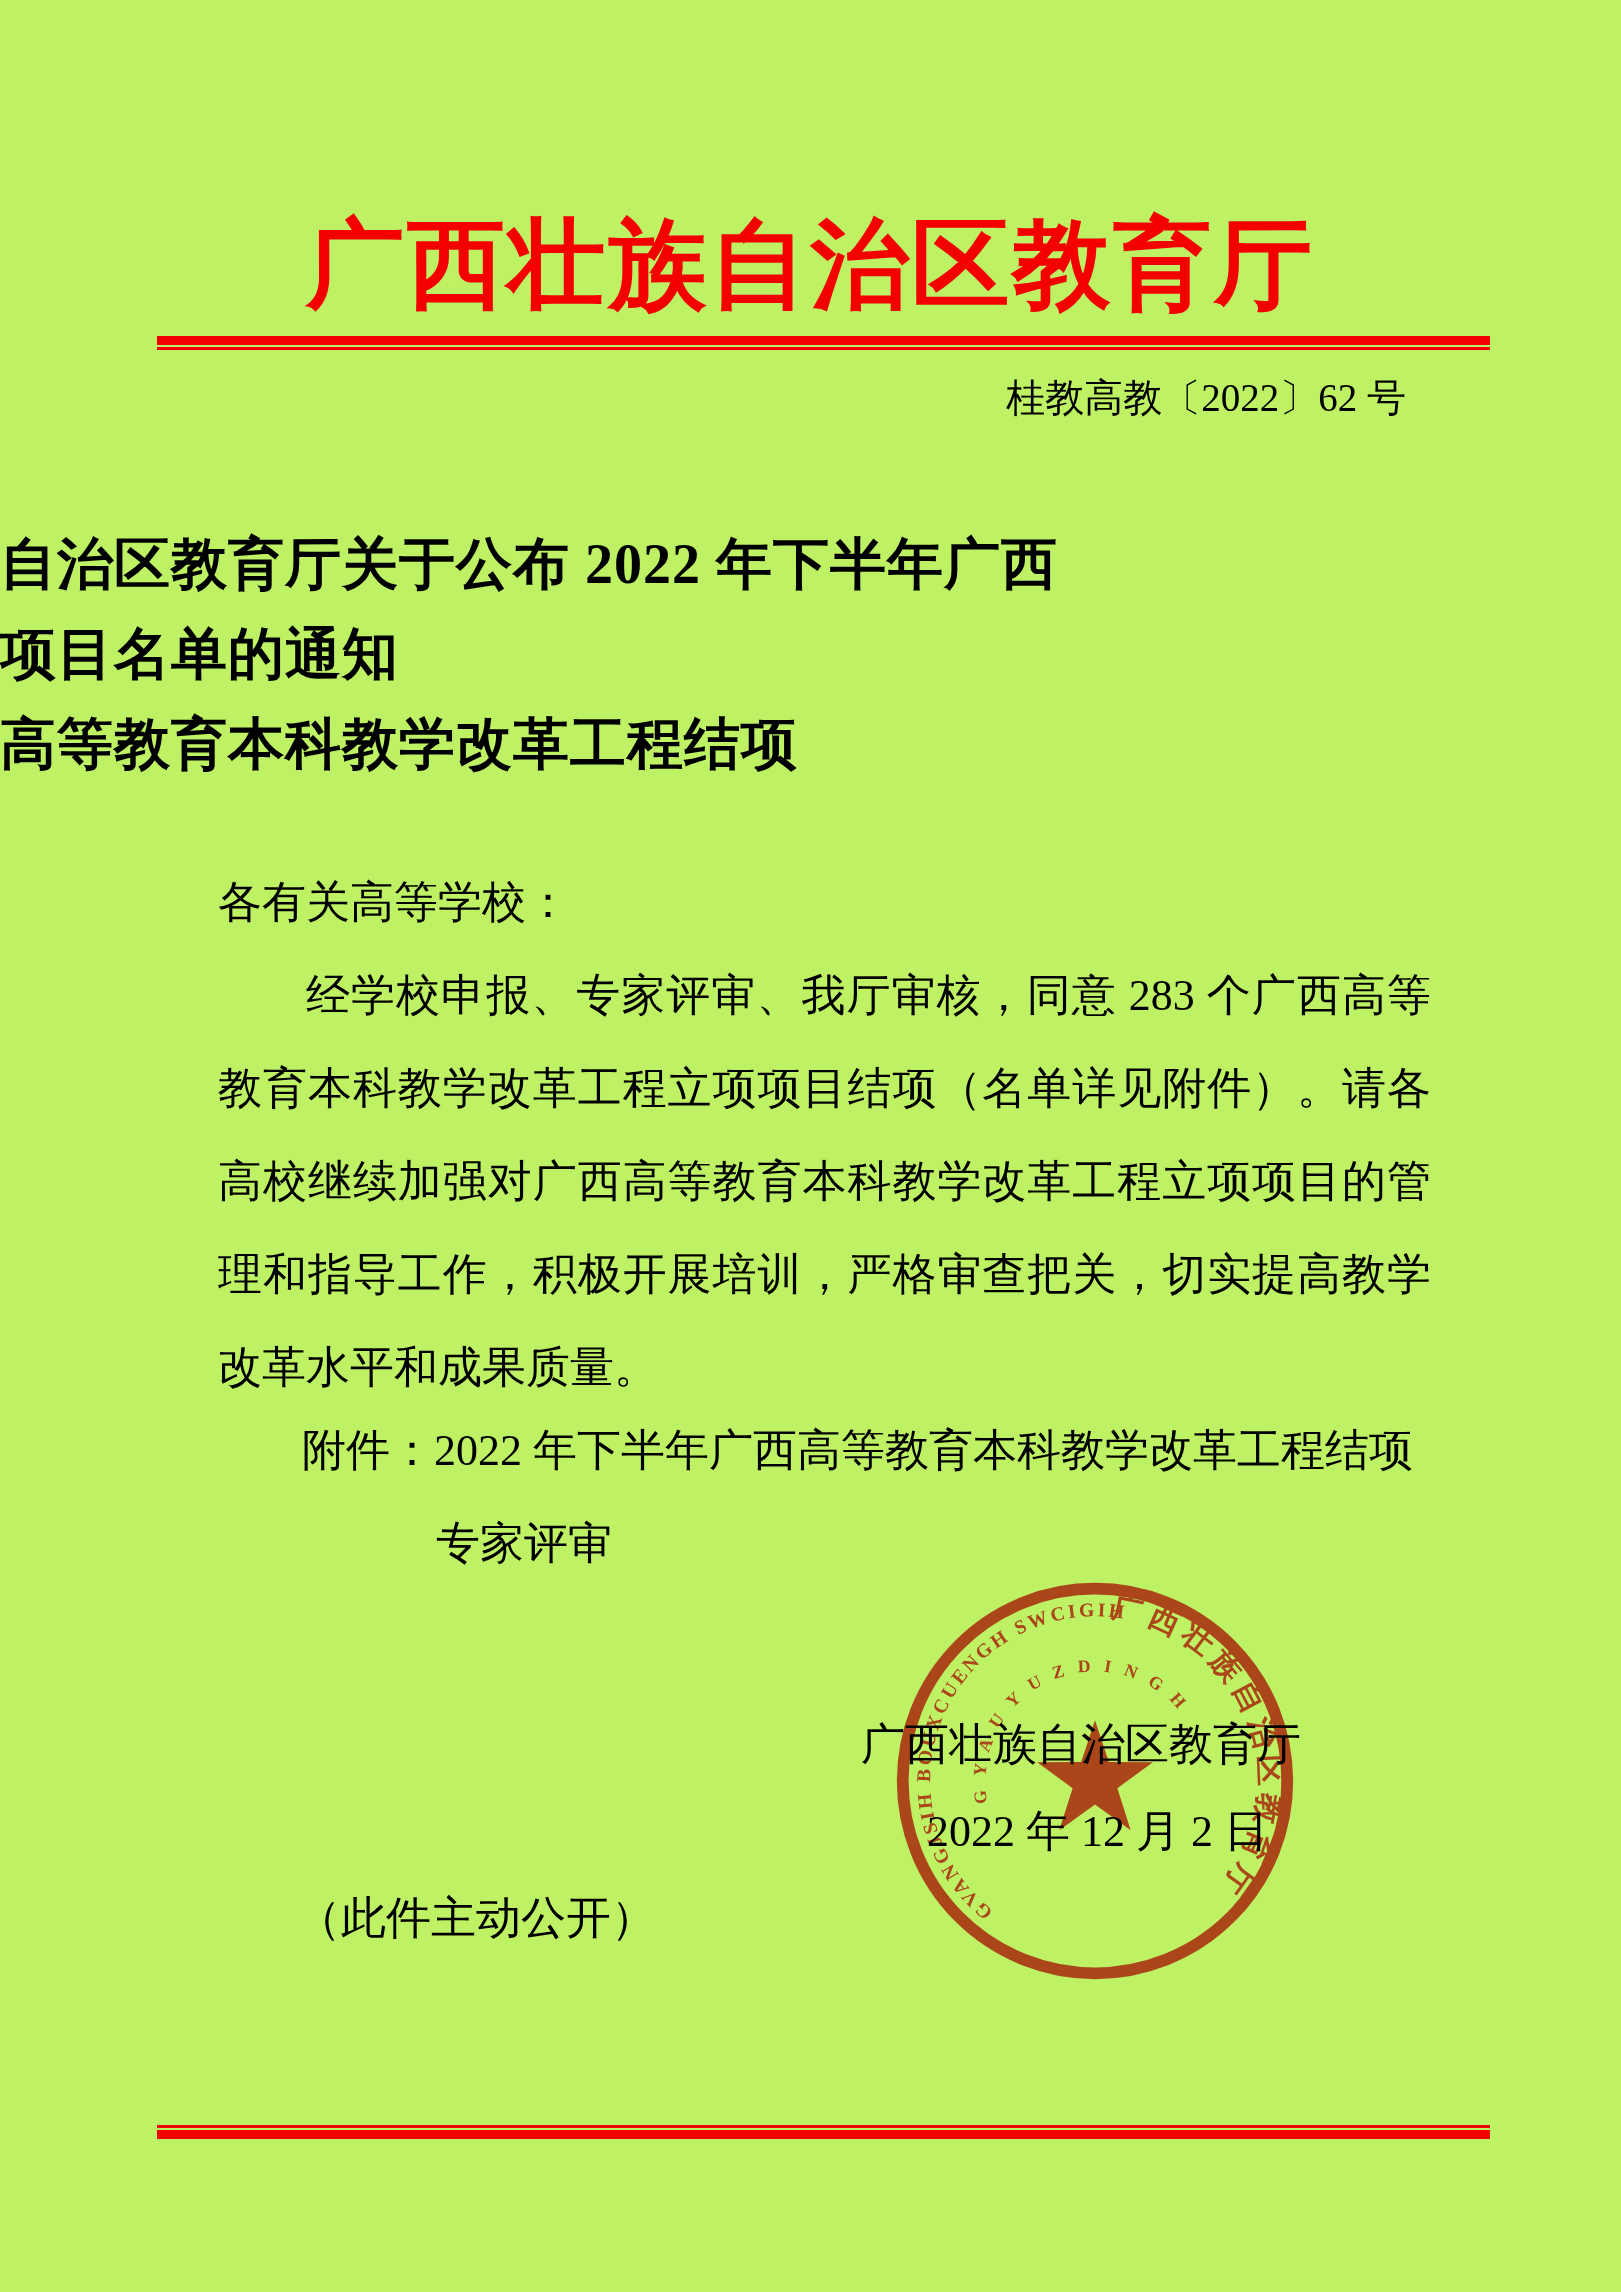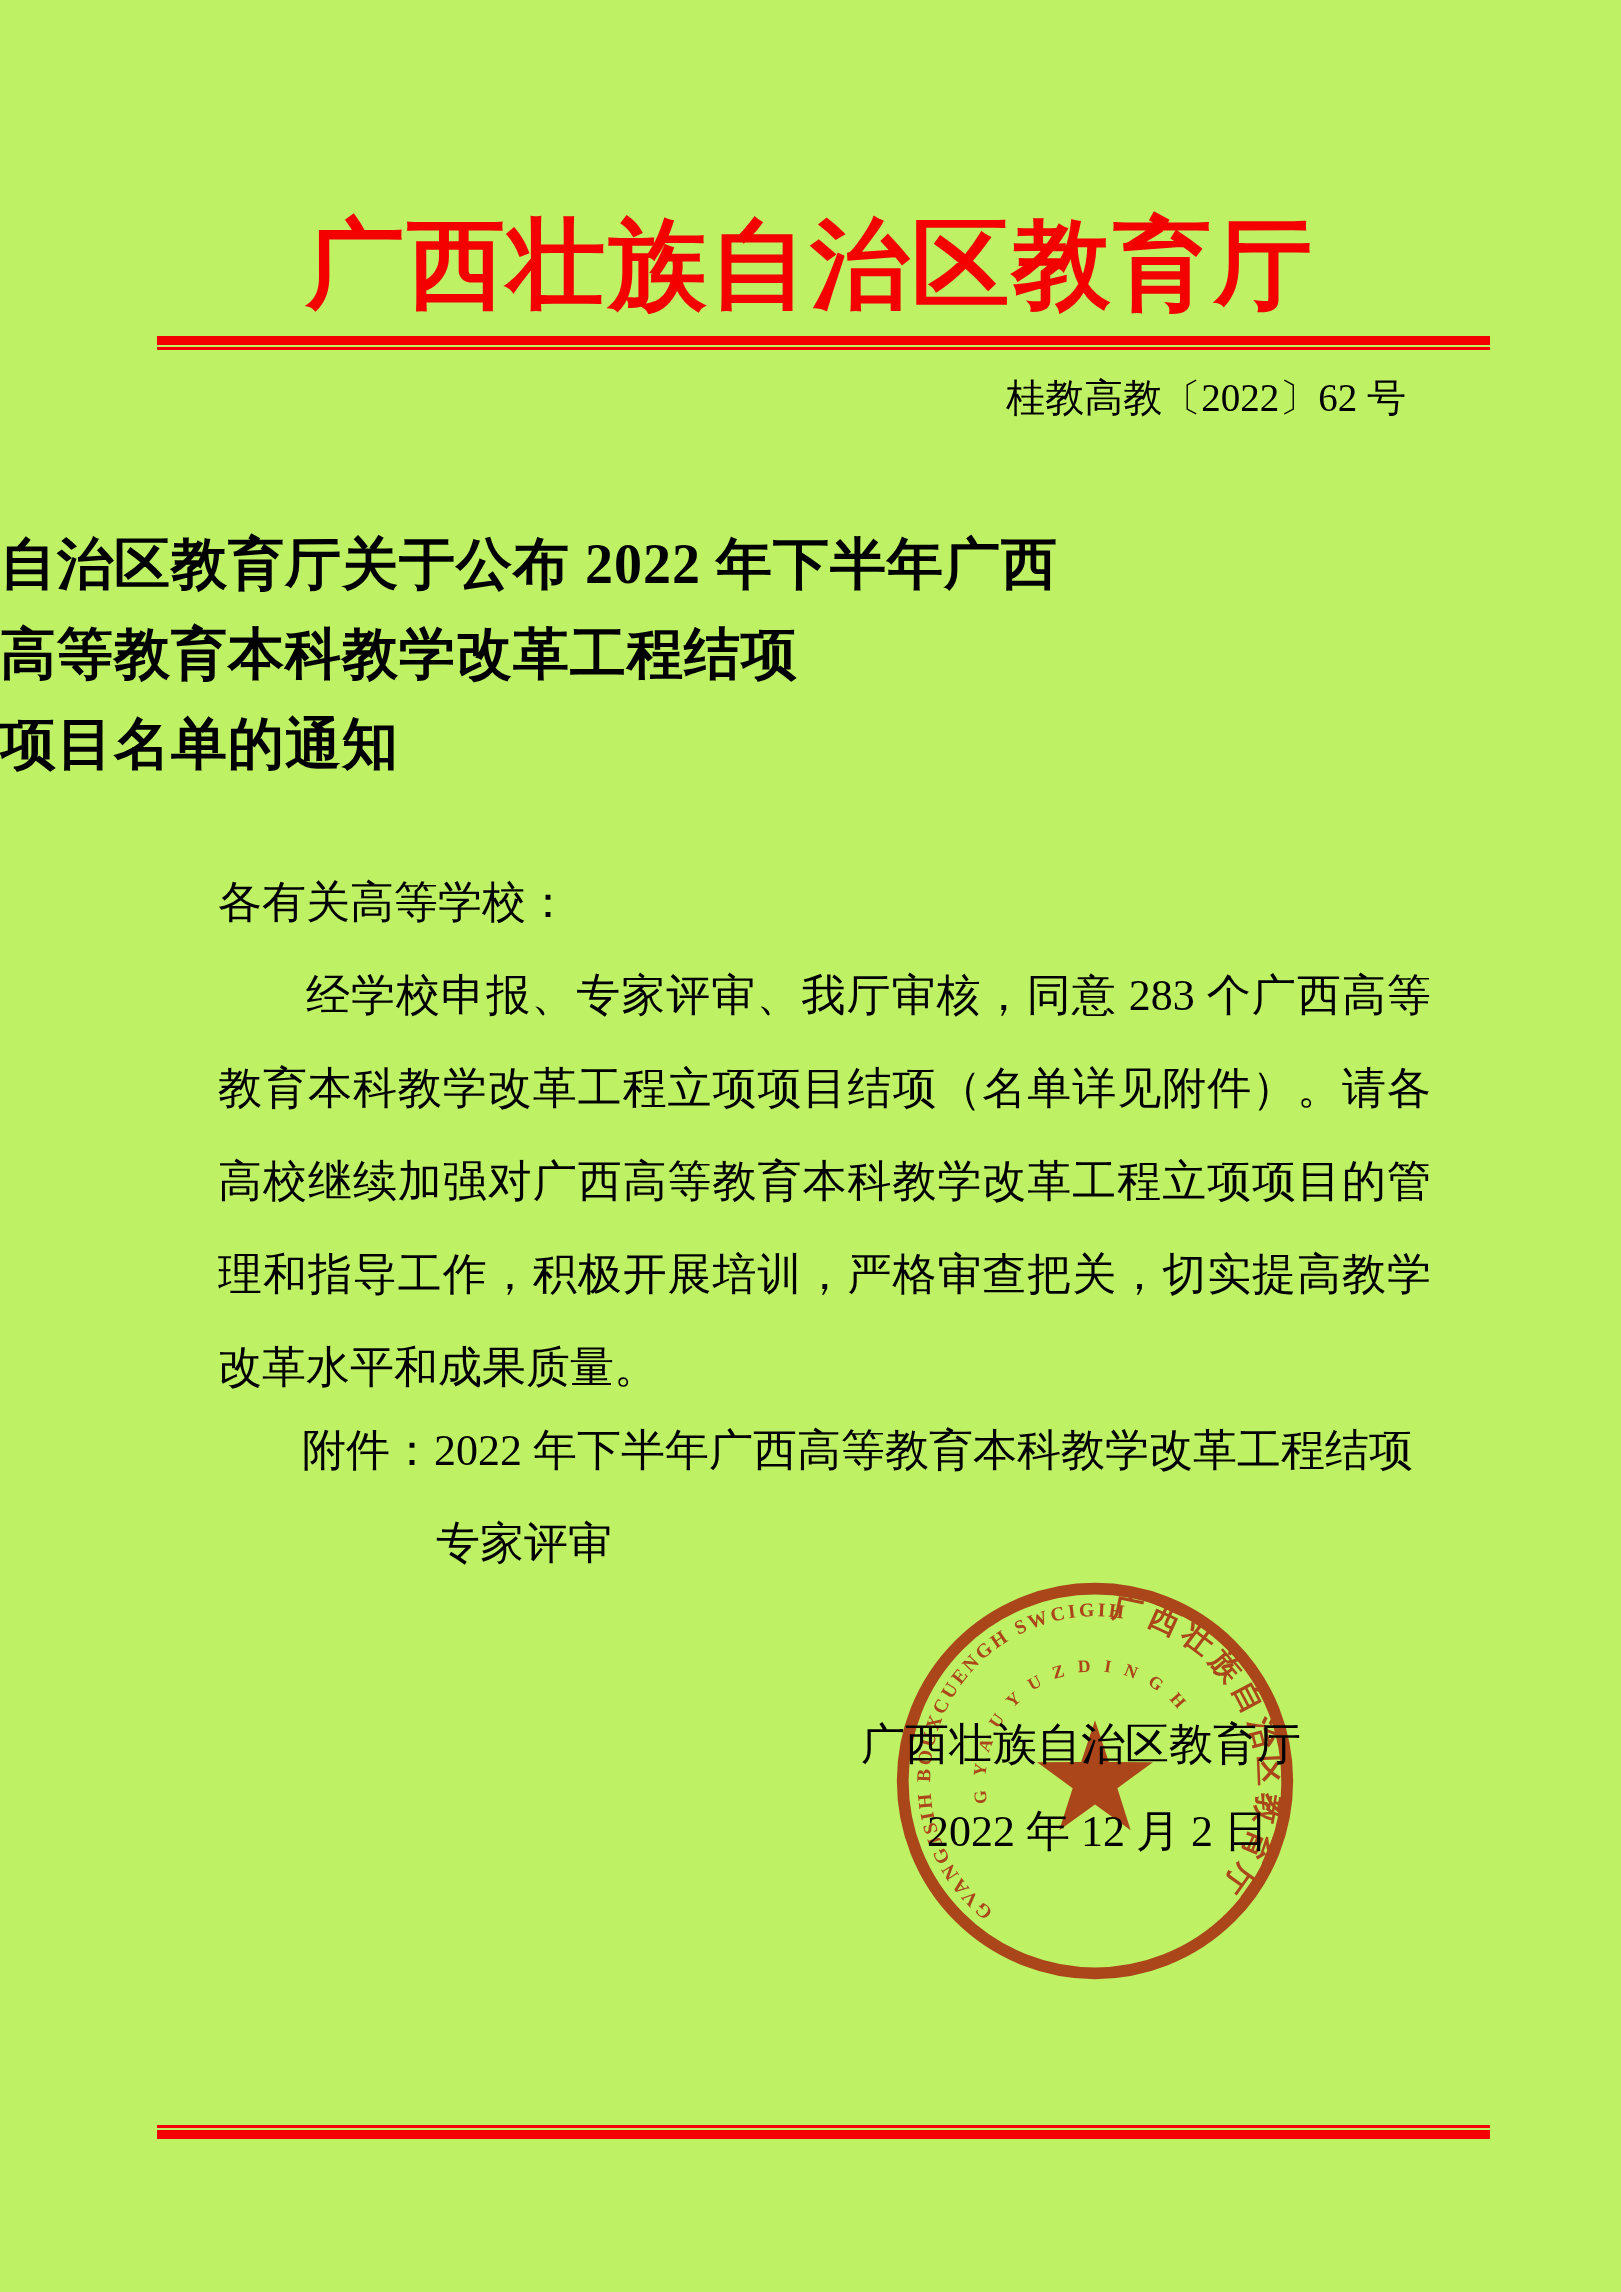--- a/index.html
+++ b/index.html
@@ -93,35 +93,36 @@
   <div class="rule-top">
     <div class="thick"></div>
     <div class="gap"></div>
     <div class="thin"></div>
   </div>
 
   <div class="doc-number">桂教高教〔2022〕62 号</div>
 
   <div class="doc-title">
     <div>自治区教育厅关于公布 2022 年下半年广西</div>
+    <div>项目名单的通知</div>
     <div>高等教育本科教学改革工程结项</div>
-    <div>项目名单的通知</div>
   </div>
 
   <div class="body-block">
     <div class="salutation">各有关高等学校：</div>
     <div class="paragraph">经学校申报、专家评审、我厅审核，同意 283 个广西高等教育本科教学改革工程立项项目结项（名单详见附件）。请各高校继续加强对广西高等教育本科教学改革工程立项项目的管理和指导工作，积极开展培训，严格审查把关，切实提高教学改革水平和成果质量。</div>
   </div>
 
   <div class="attachment-line1">附件：2022 年下半年广西高等教育本科教学改革工程结项</div>
   <div class="attachment-line2">专家评审</div>
 
   <div class="signature-org">广西壮族自治区教育厅</div>
   <div class="signature-date">2022 年 12 月 2 日</div>
 
+  <div class="disclosure-note">（此件主动公开）</div>
 
   <svg class="seal" viewBox="0 0 420 420" xmlns="http://www.w3.org/2000/svg">
     <defs>
       <path id="sealArcOuter" d="M 113.6 347.6 A 168 168 0 1 1 294 355.5" fill="none"></path>
       <path id="sealArcInner" d="M 102 239 A 112 112 0 0 1 307 154" fill="none"></path>
     </defs>
     <circle cx="210" cy="210" r="196" fill="none" stroke="#e23a2e" stroke-width="12"></circle>
     <text font-size="20" letter-spacing="3">
       <textPath href="#sealArcOuter" startOffset="1%">GVANGJSIH BOUXCUENGH SWCIGIH</textPath>
     </text>

